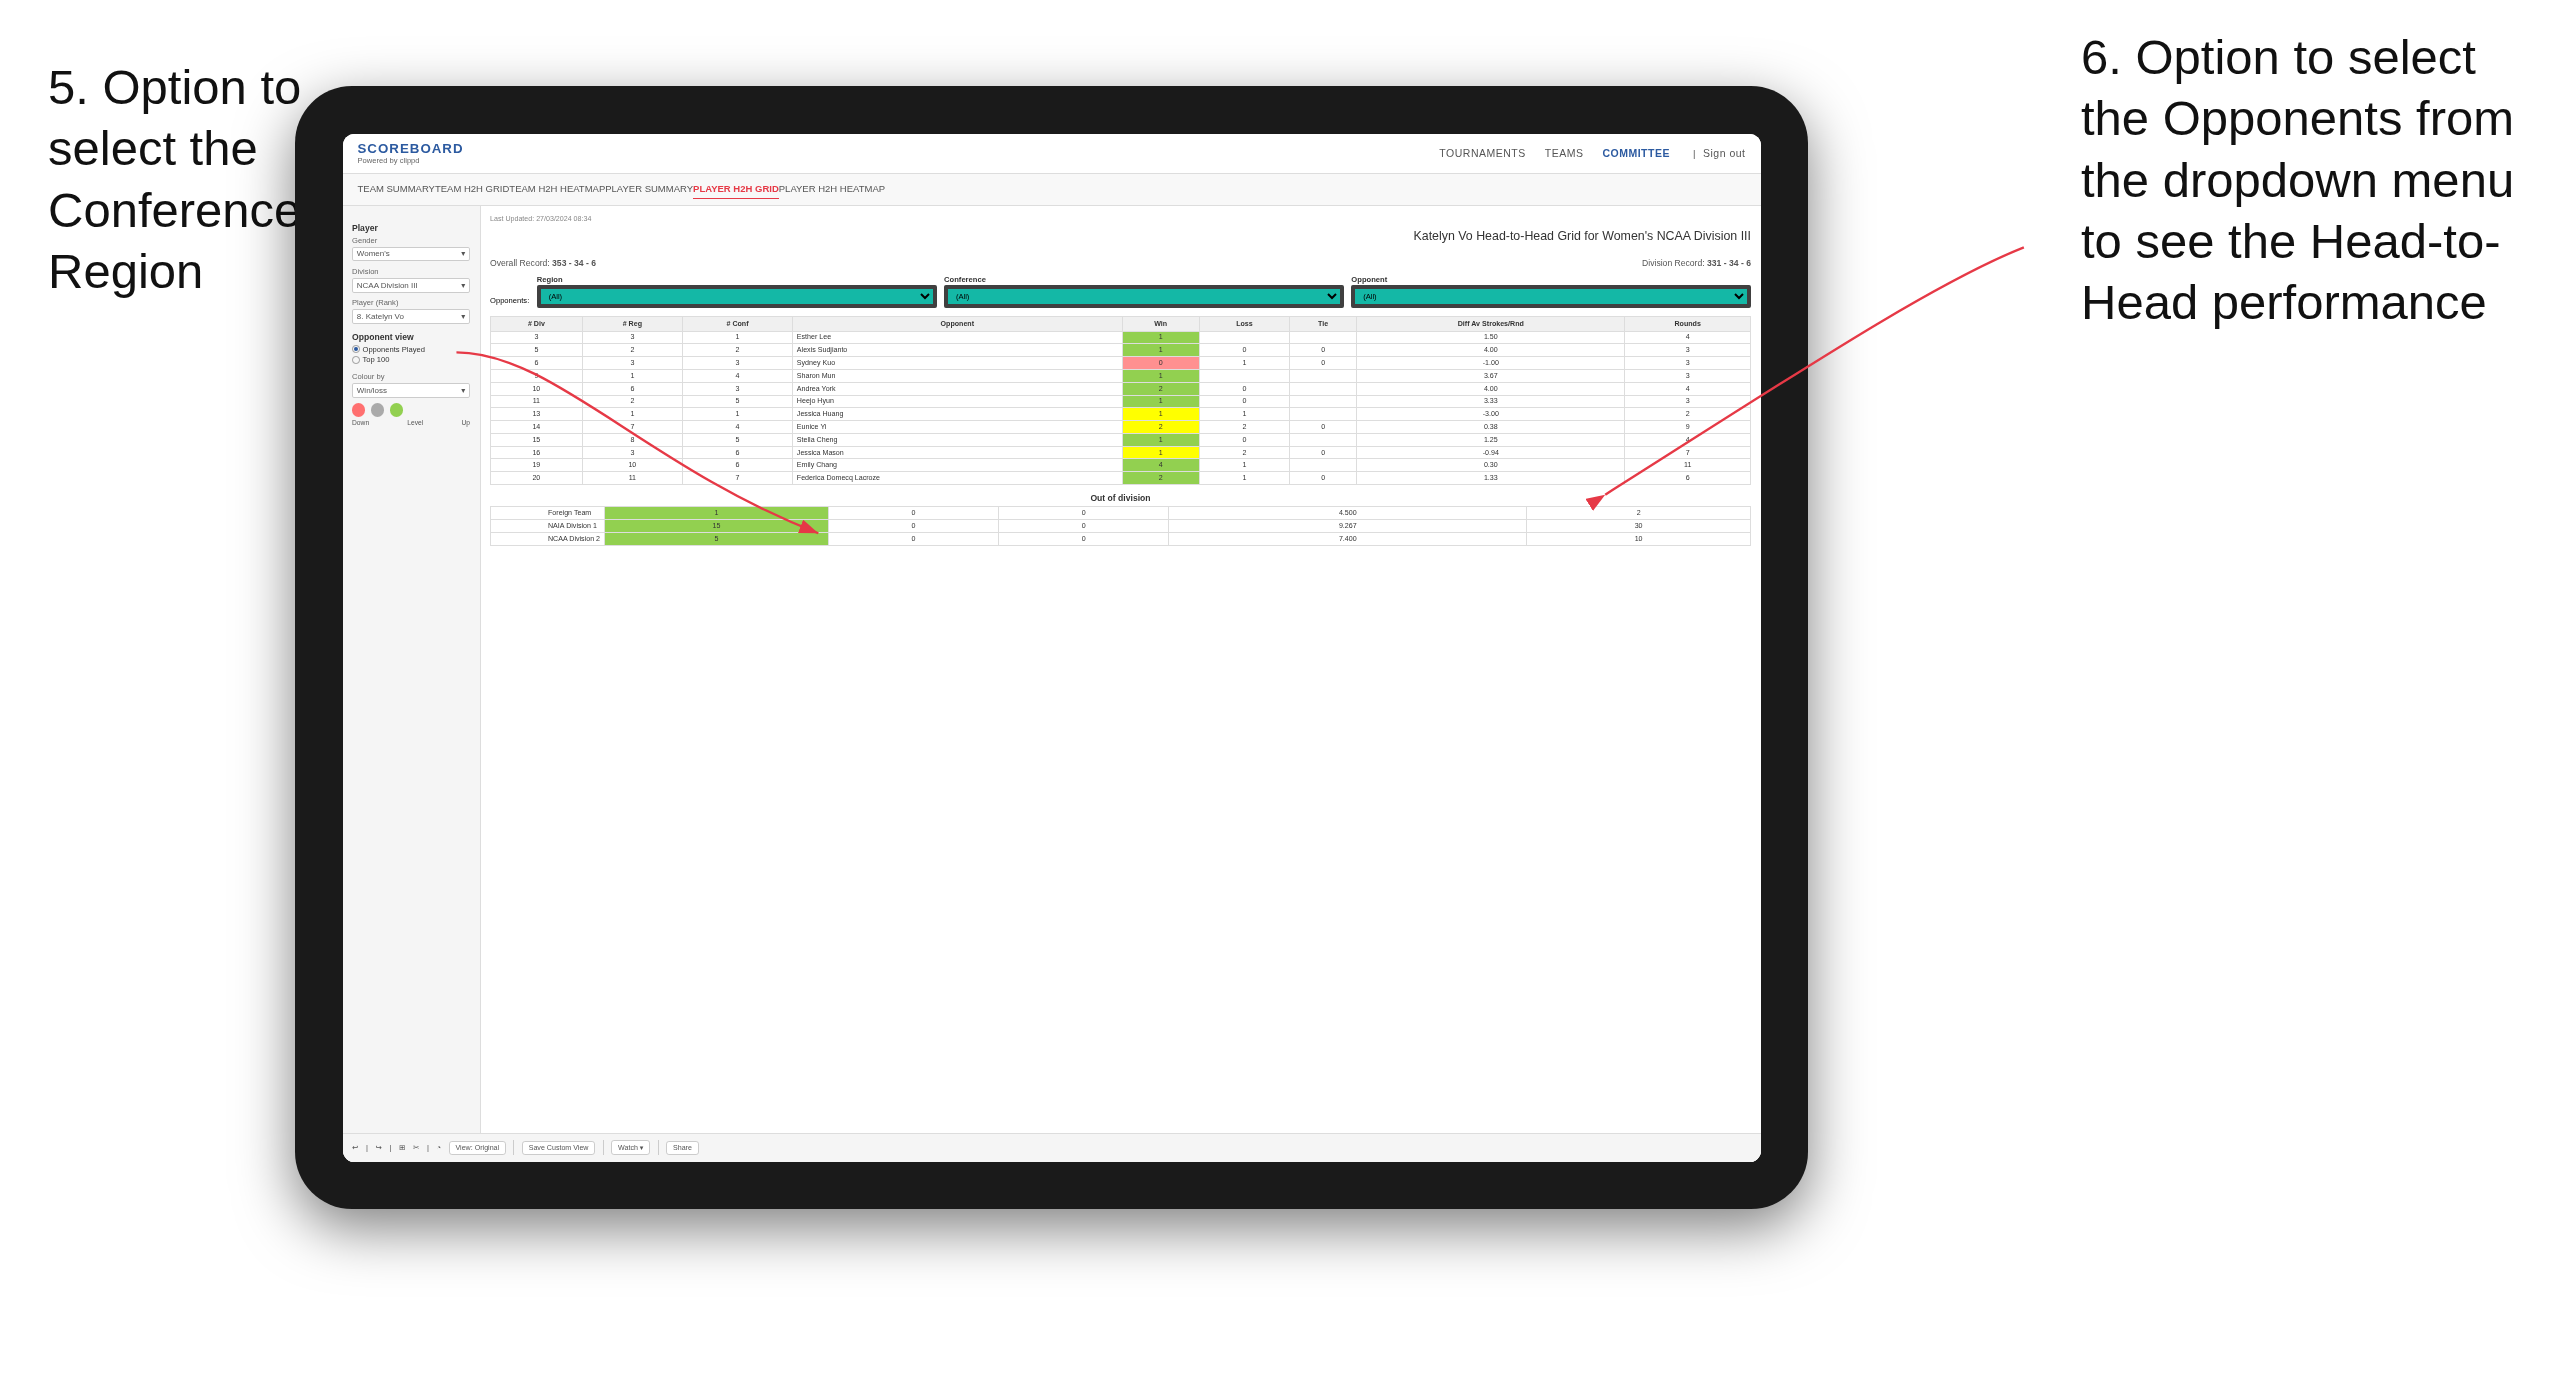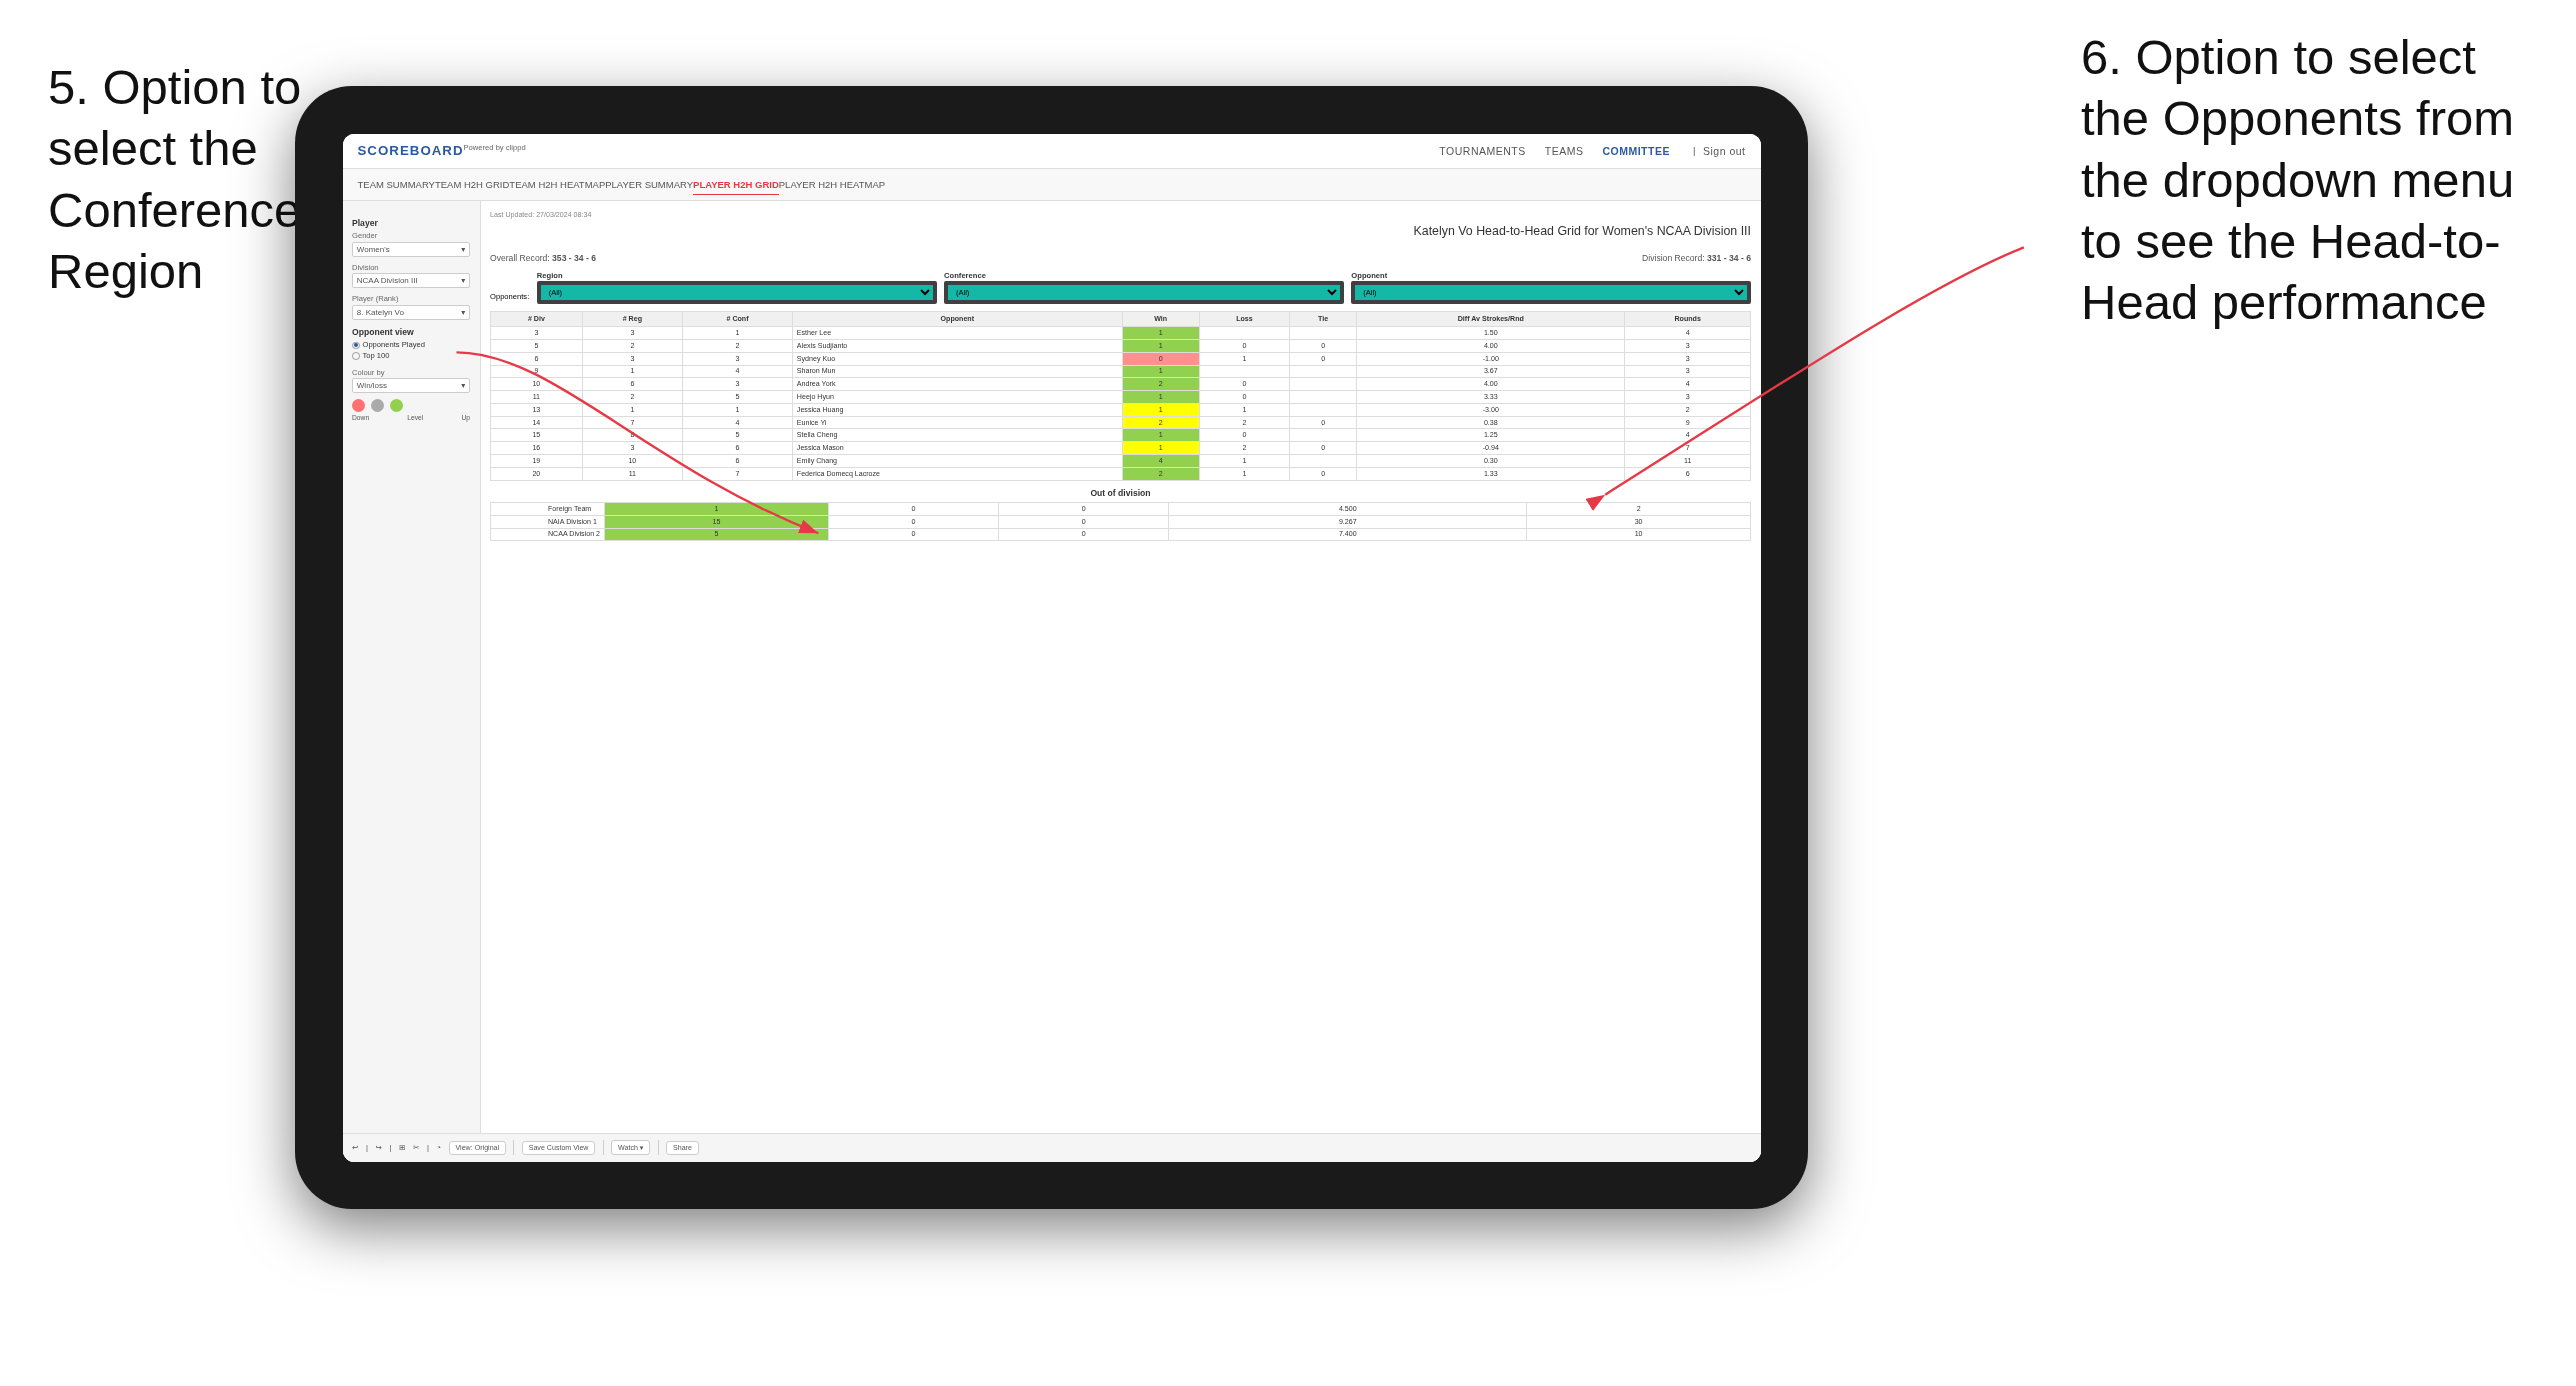--- a/index.html
+++ b/index.html
@@ -64,21 +64,21 @@
       background: #fff;
       border-bottom: 1px solid #ddd;
       padding: 7.6px 15px;
       display: flex;
       align-items: center;
       gap: 23px;
     }
 
     .scoreboard-logo {
       display: flex;
-      flex-direction: row;
+      flex-direction: column;
       margin-right: 7.6px;
     }
 
     .logo-title {
       font-size: 13.3px;
       font-weight: 900;
       color: #2c5aa0;
       letter-spacing: 1px;
     }
 
@@ -183,21 +183,21 @@
 
     .radio-group {
       display: flex;
       flex-direction: column;
       gap: 1.9px;
       margin-bottom: 7.6px;
     }
 
     .radio-item {
       display: flex;
-      align-items: flex-end;
+      align-items: center;
       gap: 2.9px;
       font-size: 7.6px;
       color: #333;
     }
 
     .radio-dot {
       width: 7.6px;
       height: 7.6px;
       border-radius: 50%;
       border: 1px solid #999;

